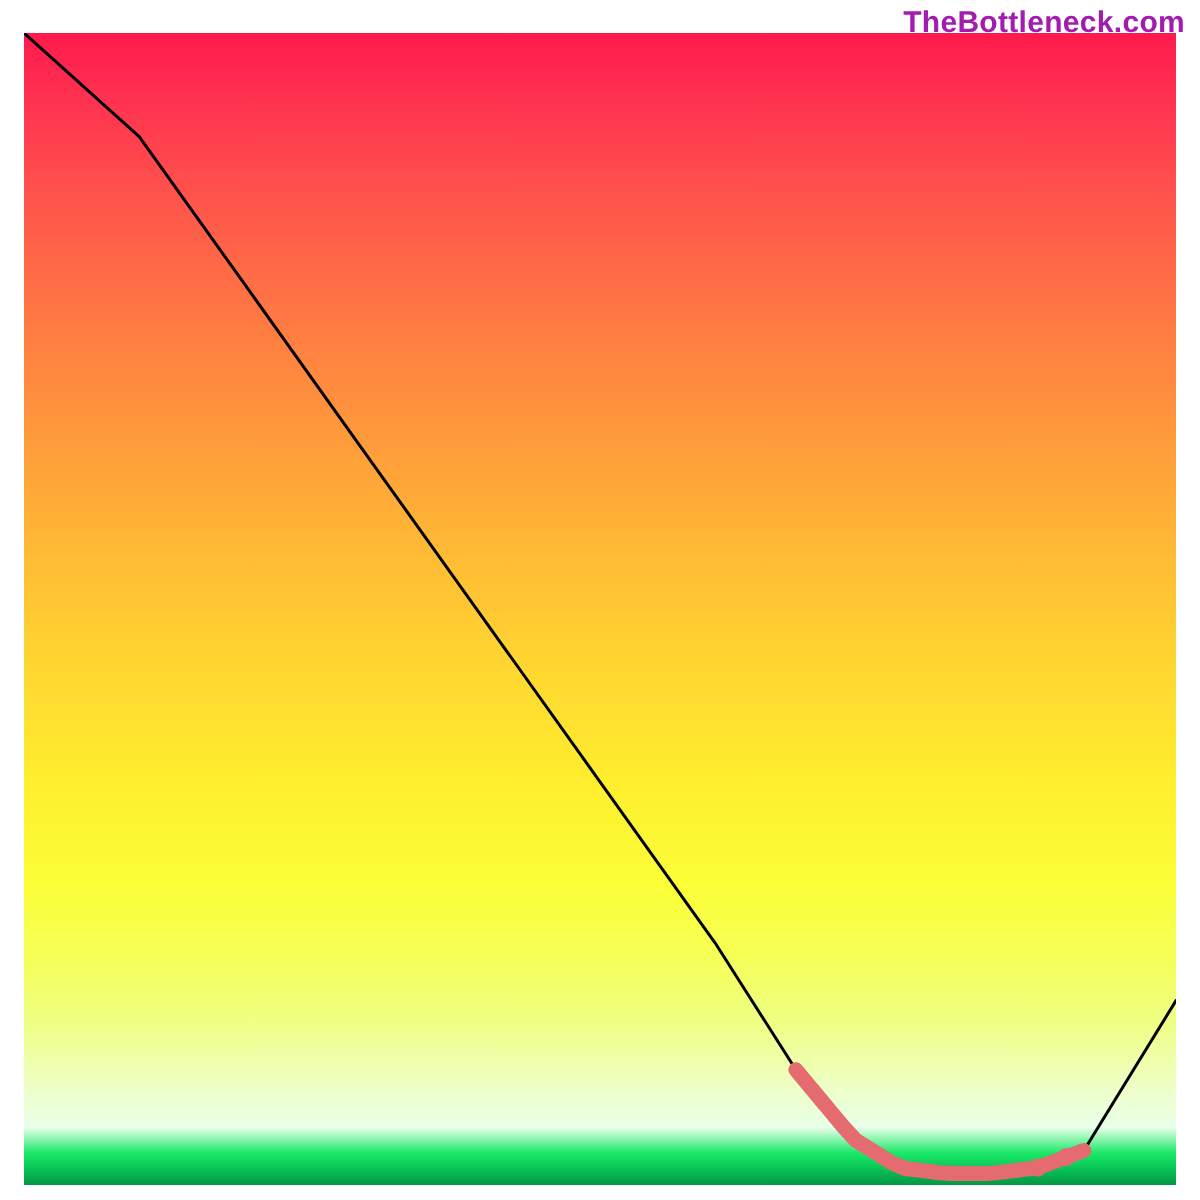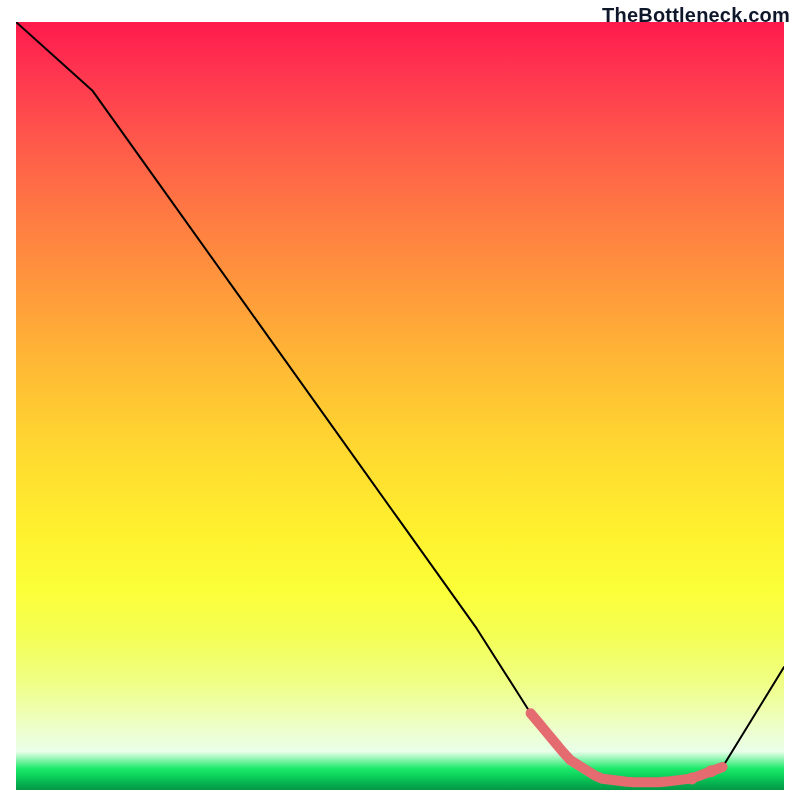--- a/index.html
+++ b/index.html
@@ -9,21 +9,21 @@
     width: 800px;
     height: 800px;
   }
   .attribution {
     position: absolute;
     top: 4px;
     right: 10px;
     font-family: Arial, Helvetica, sans-serif;
     font-size: 20px;
     font-weight: 600;
-    color: #0f172a;
+    color: #a21caf;
     letter-spacing: 0.2px;
   }
   .chart-area {
     position: absolute;
     left: 16px;
     top: 22px;
     width: 768px;
     height: 768px;
   }
   .gradient {

